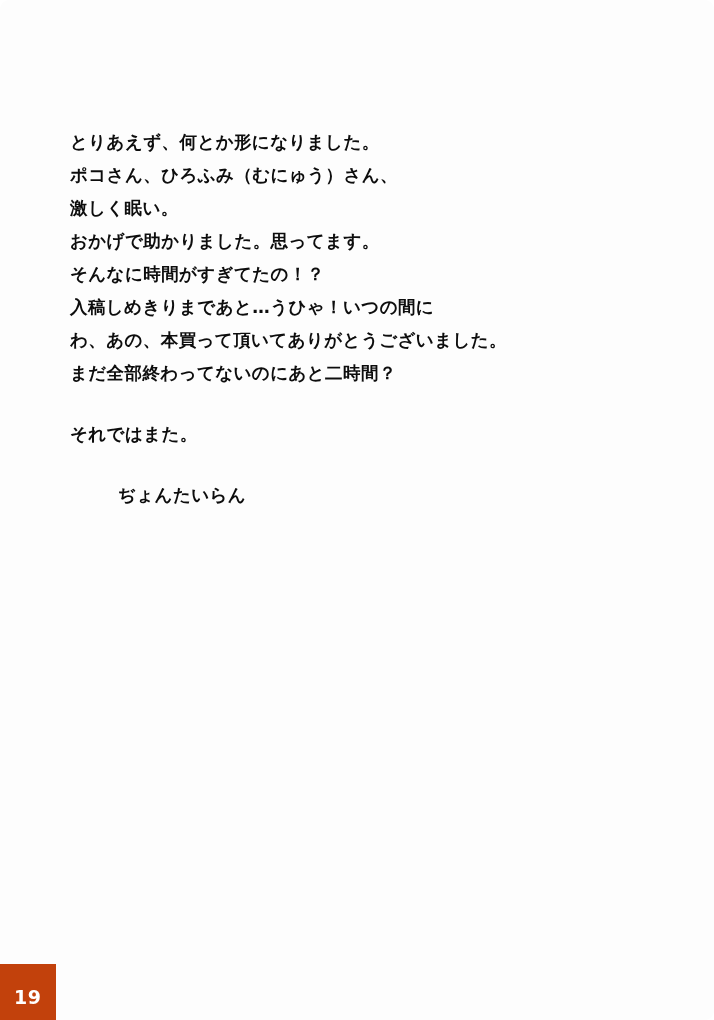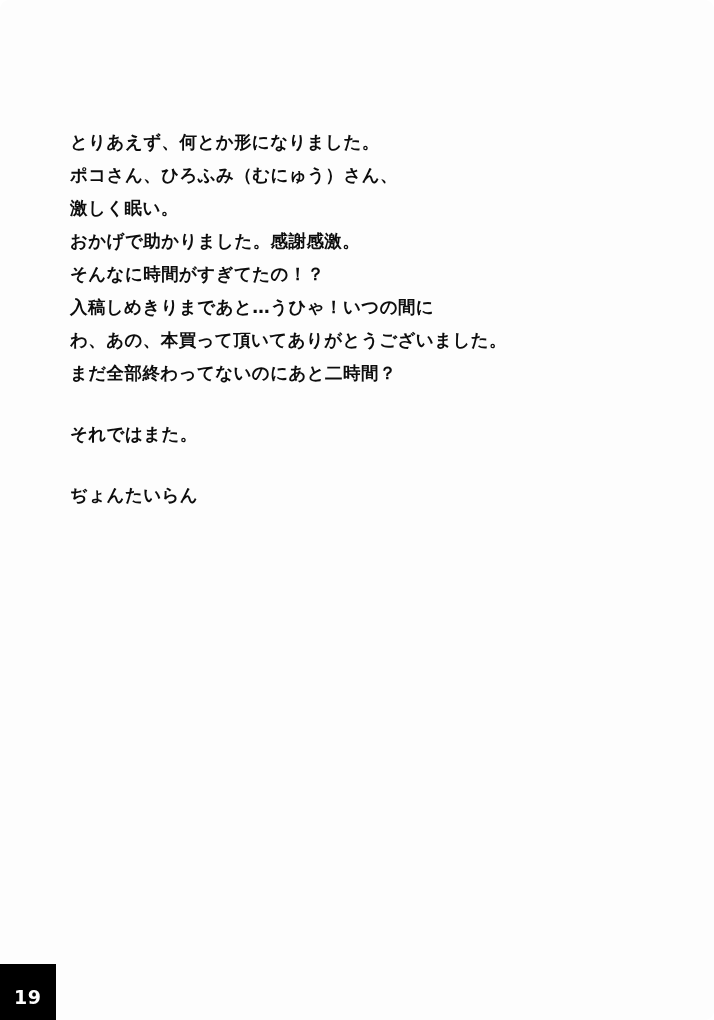--- a/index.html
+++ b/index.html
@@ -28,36 +28,37 @@
     position: absolute;
     left: 70px;
     top: 126px;
     width: 560px;
   }
   .para {
     margin: 0 0 28px 0;
   }
   .para:last-child {
     margin-bottom: 0;
+    margin-left: 48px;
   }
   .line {
     font-size: 17.5px;
     line-height: 33px;
     letter-spacing: 0.4px;
     font-weight: 600;
     white-space: pre;
     color: #0d0d0d;
   }
   .page-number-block {
     position: absolute;
     left: 0;
     bottom: 0;
     width: 56px;
     height: 56px;
-    background: #000000;
+    background: #c2410c;
     color: #ffffff;
   }
   .page-number {
     position: absolute;
     left: 14px;
     bottom: 12px;
     font-size: 19px;
     font-weight: 700;
     letter-spacing: 0.5px;
     color: #ffffff;
@@ -68,21 +69,21 @@
 <body>
 
 <div class="page">
 
   <div class="afterword">
 
     <div class="para">
       <div class="line">とりあえず、何とか形になりました。</div>
       <div class="line">ポコさん、ひろふみ（むにゅう）さん、</div>
       <div class="line">激しく眠い。</div>
-      <div class="line">おかげで助かりました。感謝感激。</div>
+      <div class="line">おかげで助かりました。思ってます。</div>
       <div class="line">そんなに時間がすぎてたの！？</div>
       <div class="line">入稿しめきりまであと…うひゃ！いつの間に</div>
       <div class="line">わ、あの、本買って頂いてありがとうございました。</div>
       <div class="line">まだ全部終わってないのにあと二時間？</div>
     </div>
 
 
     <div class="para">
       <div class="line">それではまた。</div>
     </div>

